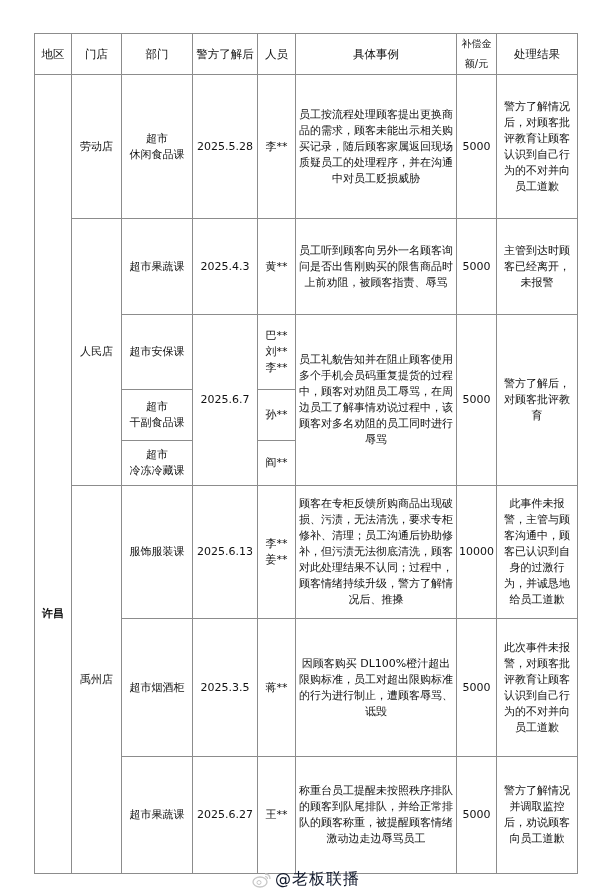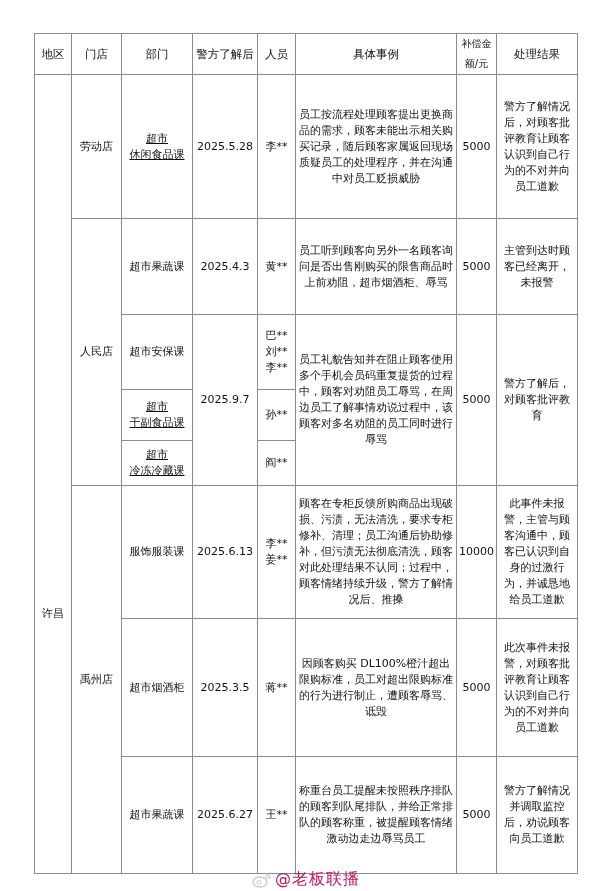--- a/index.html
+++ b/index.html
@@ -12,25 +12,25 @@
   }
   table.incidents th, table.incidents td {
     border: 1px solid #8c8c8c; padding: 0 2px;
     font-size: 11px; line-height: 16px; vertical-align: middle;
     text-align: center; word-break: break-all;
   }
   table.incidents th { font-weight: normal; font-size: 11.5px; height: 39px; }
   table.incidents th.amount-h { font-size: 10px; line-height: 20px; }
   td.case, td.result { text-align: left; font-size: 10.5px; line-height: 16px; padding: 0 3px; }
   td.result { padding-left: 3px; }
-  .dept-line { display: block; text-decoration: underline; }
+  .dept-line { display: block; }
   .person-line { display: block; }
   .watermark {
     position: absolute; left: 252px; top: 869px;
-    font-size: 16px; color: #be185d; letter-spacing: 1px;
+    font-size: 16px; color: #0f172a; letter-spacing: 1px;
     display: flex; align-items: center; gap: 3px;
   }
   .weibo-logo { width: 20px; height: 16px; }
 </style>
 </head>
 <body>
 
 <table class="incidents">
   <colgroup>
     <col style="width:37px">
@@ -50,21 +50,21 @@
       <th>警方了解后</th>
       <th>人员</th>
       <th>具体事例</th>
       <th class="amount-h">补偿金额/元</th>
       <th>处理结果</th>
     </tr>
   </thead>
   <tbody>
 
     <tr style="height:144px">
-      <td rowspan="8" style="vertical-align:middle; padding-top:280px;">许昌</td>
+      <td rowspan="8" style="vertical-align:middle; padding-top:280px;font-weight:bold;">许昌</td>
       <td>劳动店</td>
       <td>
         <span class="dept-line">超市</span>
         <span class="dept-line">休闲食品课</span>
       </td>
       <td>2025.5.28</td>
       <td>
         <span class="person-line">李**</span>
       </td>
       <td class="case">员工按流程处理顾客提出更换商品的需求，顾客未能出示相关购买记录，随后顾客家属返回现场质疑员工的处理程序，并在沟通中对员工贬损威胁</td>
@@ -72,28 +72,28 @@
       <td class="result">警方了解情况后，对顾客批评教育让顾客认识到自己行为的不对并向员工道歉</td>
     </tr>
 
     <tr style="height:96px">
       <td rowspan="4">人民店</td>
       <td>超市果蔬课</td>
       <td>2025.4.3</td>
       <td>
         <span class="person-line">黄**</span>
       </td>
-      <td class="case">员工听到顾客向另外一名顾客询问是否出售刚购买的限售商品时上前劝阻，超市烟酒柜、辱骂</td>
+      <td class="case">员工听到顾客向另外一名顾客询问是否出售刚购买的限售商品时上前劝阻，被顾客指责、辱骂</td>
       <td>5000</td>
       <td class="result">主管到达时顾客已经离开，未报警</td>
     </tr>
 
     <tr style="height:75px">
       <td>超市安保课</td>
-      <td rowspan="3">2025.9.7</td>
+      <td rowspan="3">2025.6.7</td>
       <td>
         <span class="person-line">巴**</span>
         <span class="person-line">刘**</span>
         <span class="person-line">李**</span>
       </td>
       <td rowspan="3" class="case">员工礼貌告知并在阻止顾客使用多个手机会员码重复提货的过程中，顾客对劝阻员工辱骂，在周边员工了解事情劝说过程中，该顾客对多名劝阻的员工同时进行辱骂</td>
       <td rowspan="3">5000</td>
       <td rowspan="3" class="result">警方了解后，对顾客批评教育</td>
     </tr>
 

